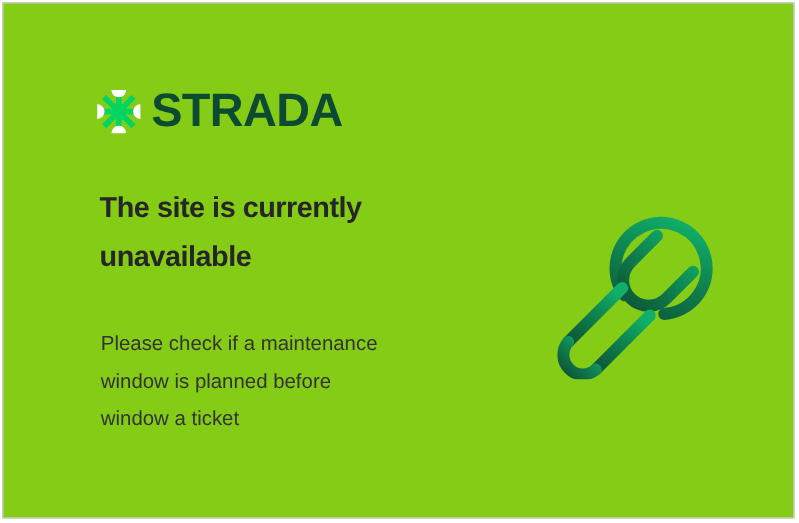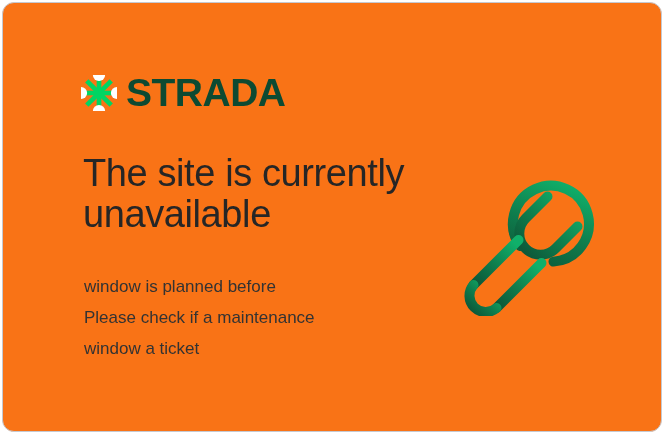--- a/index.html
+++ b/index.html
@@ -15,23 +15,23 @@
   }
 
   
   .card {
     position: absolute;
     left: 2px;
     top: 2px;
     width: 660px;
     height: 430px;
     box-sizing: border-box;
-    background: #f97316;
+    background: #84cc16;
     border: 1px solid #c5c9d1;
-    border-radius: 12px;
+    border-radius: 0;
     overflow: hidden;
   }
 
   
   .logo {
     position: absolute;
     left: 78px;
     top: 70px;
     display: flex;
     align-items: center;
@@ -54,22 +54,22 @@
   }
 
   
   .headline {
     position: absolute;
     left: 80px;
     top: 150px;
     width: 340px;
     margin: 0;
     font-family: "Liberation Sans", sans-serif;
-    font-size: 38px;
-    font-weight: normal;
+    font-size: 24px;
+    font-weight: bold;
     line-height: 41px;
     letter-spacing: -0.4px;
     color: #262626;
   }
 
   
   .body-copy {
     position: absolute;
     left: 81px;
     top: 268px;
@@ -120,22 +120,22 @@
         <circle cx="0" cy="50" r="17"></circle>
         <circle cx="100" cy="50" r="17"></circle>
       </g>
     </svg>
     <span class="logo-word">STRADA</span>
   </div>
 
   <h1 class="headline">The site is currently unavailable</h1>
 
   <p class="body-copy">
+    <span class="line">Please check if a maintenance</span>
     <span class="line">window is planned before</span>
-    <span class="line">Please check if a maintenance</span>
     <span class="line">window a ticket</span>
   </p>
 
   <svg class="wrench" viewBox="0 0 164 160" aria-hidden="true">
     <defs>
       <linearGradient id="wrenchGrad" x1="0.10" y1="0.95" x2="0.92" y2="0.08">
         <stop offset="0" stop-color="#0d5a3a"></stop>
         <stop offset="0.45" stop-color="#0f7d4d"></stop>
         <stop offset="1" stop-color="#10b06a"></stop>
       </linearGradient>

